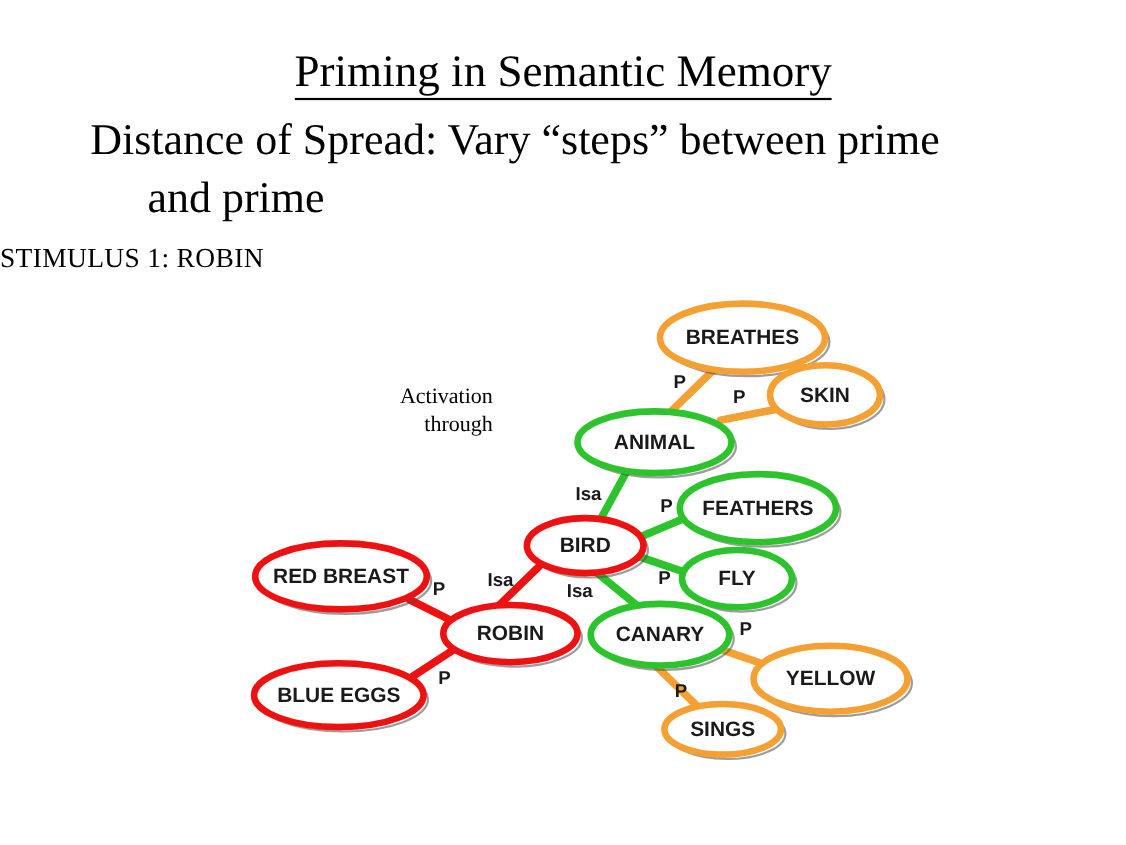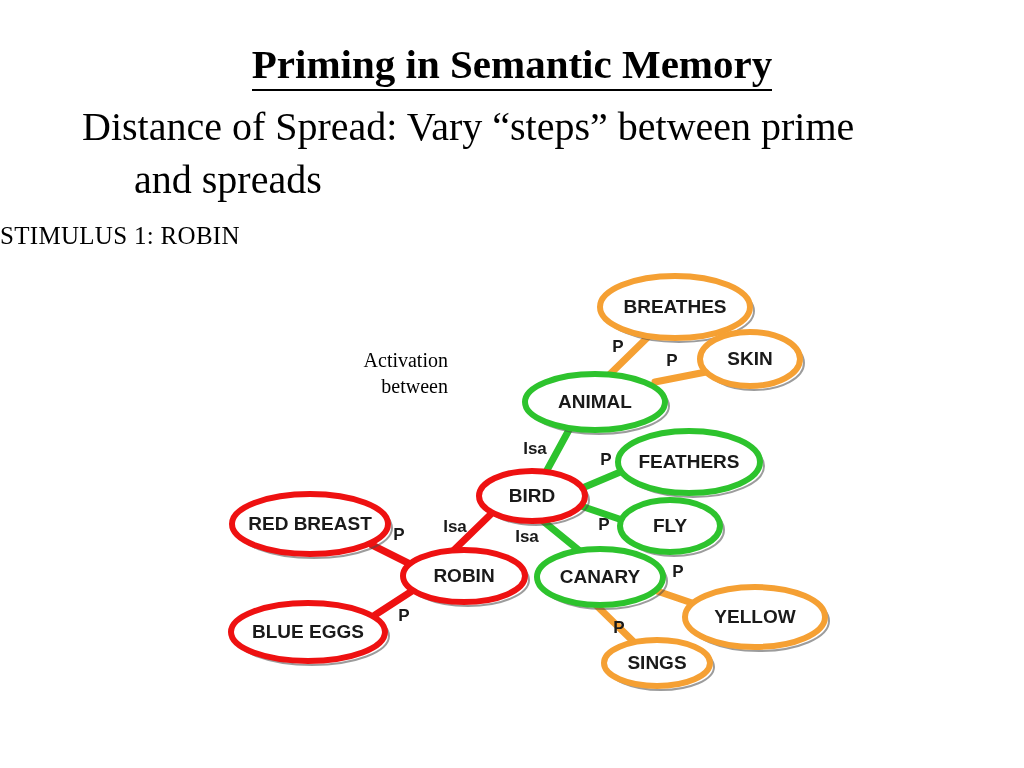--- a/index.html
+++ b/index.html
@@ -26,21 +26,21 @@
 
   
   .slide-title {
     position: absolute;
     left: 0;
     top: 16px;
     width: 1024px;
     text-align: center;
     font-size: 41px;
     line-height: 1.06;
-    font-weight: bold;
+    font-weight: normal;
     letter-spacing: 0px;
   }
   .slide-title span {
     border-bottom: 2px solid #000;
     padding-bottom: 2px;
   }
 
   
   .slide-subtitle {
     position: absolute;
@@ -116,28 +116,28 @@
 <body>
 
 <div id="slide">
 
   <h1 class="slide-title">
     <span>Priming in Semantic Memory</span>
   </h1>
 
   <div class="slide-subtitle">
     <span>Distance of Spread: Vary “steps” between prime</span>
-    <span class="cont">and spreads</span>
+    <span class="cont">and prime</span>
   </div>
 
   <div class="stimulus-heading">STIMULUS 1: ROBIN</div>
 
   <div class="annotation">
     <div>Activation</div>
-    <div>between</div>
+    <div>through</div>
   </div>
 
   <svg id="network" viewBox="0 0 1024 768">
     <g id="edge-layer">
         <line x1="606" y1="378" x2="650" y2="335" stroke="#F5A033" stroke-width="7" stroke-linecap="round"></line>
         <line x1="655" y1="382" x2="706" y2="372" stroke="#F5A033" stroke-width="7" stroke-linecap="round"></line>
         <line x1="570" y1="428" x2="546" y2="472" stroke="#2DC32D" stroke-width="7" stroke-linecap="round"></line>
         <line x1="580" y1="489" x2="625" y2="470" stroke="#2DC32D" stroke-width="7" stroke-linecap="round"></line>
         <line x1="578" y1="505" x2="625" y2="521" stroke="#2DC32D" stroke-width="7" stroke-linecap="round"></line>
         <line x1="543" y1="521" x2="581" y2="552" stroke="#2DC32D" stroke-width="7" stroke-linecap="round"></line>

